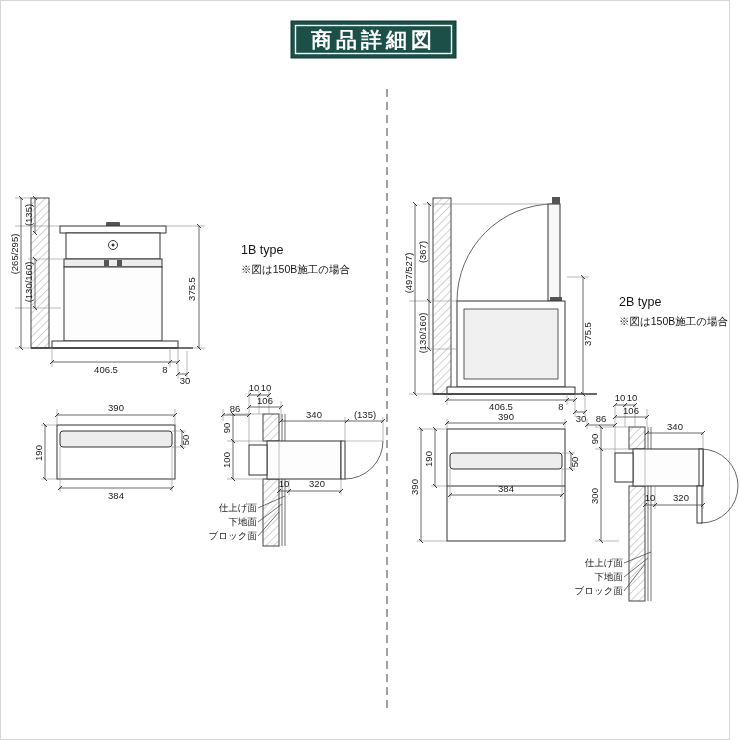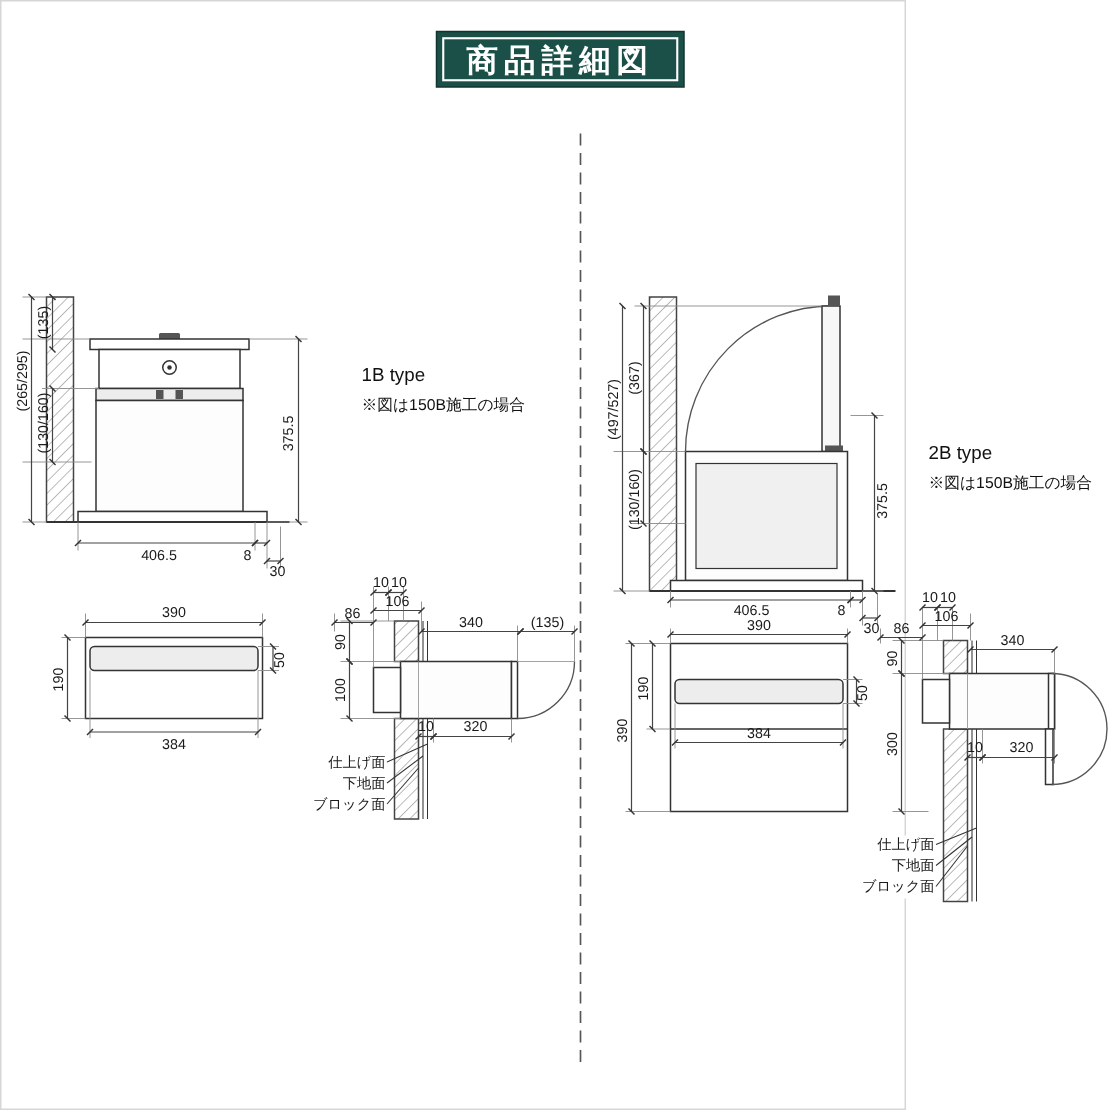--- a/index.html
+++ b/index.html
@@ -1,16 +1,16 @@
 <!DOCTYPE html>
 <html><head>
 <meta charset="utf-8">
 <style>
   html,body{margin:0;padding:0;background:#fff}
-  .page{position:relative;width:604px;height:740px;background:#fff;border:1px solid #d6d6d6;box-sizing:border-box;font-family:"Liberation Sans",sans-serif}
+  .page{position:relative;width:730px;height:740px;background:#fff;border:1px solid #d6d6d6;box-sizing:border-box;font-family:"Liberation Sans",sans-serif}
   svg{display:block}
   .ln{fill:none;stroke:#333;stroke-width:1}
   .lnw{fill:#fdfdfd;stroke:#333;stroke-width:1}
   .fw{fill:#fff;stroke:#333;stroke-width:1}
   .band{fill:#ededed;stroke:#333;stroke-width:1}
   .ext{stroke:#8a8a8a;stroke-width:0.6;fill:none}
   .dim{stroke:#444;stroke-width:0.8;fill:none;marker-start:url(#tk);marker-end:url(#tk)}
   .arc{fill:none;stroke:#555;stroke-width:0.9}
   .thin{stroke:#999;stroke-width:0.6;fill:none}
   .layer{stroke:#333;stroke-width:0.7;fill:none}

